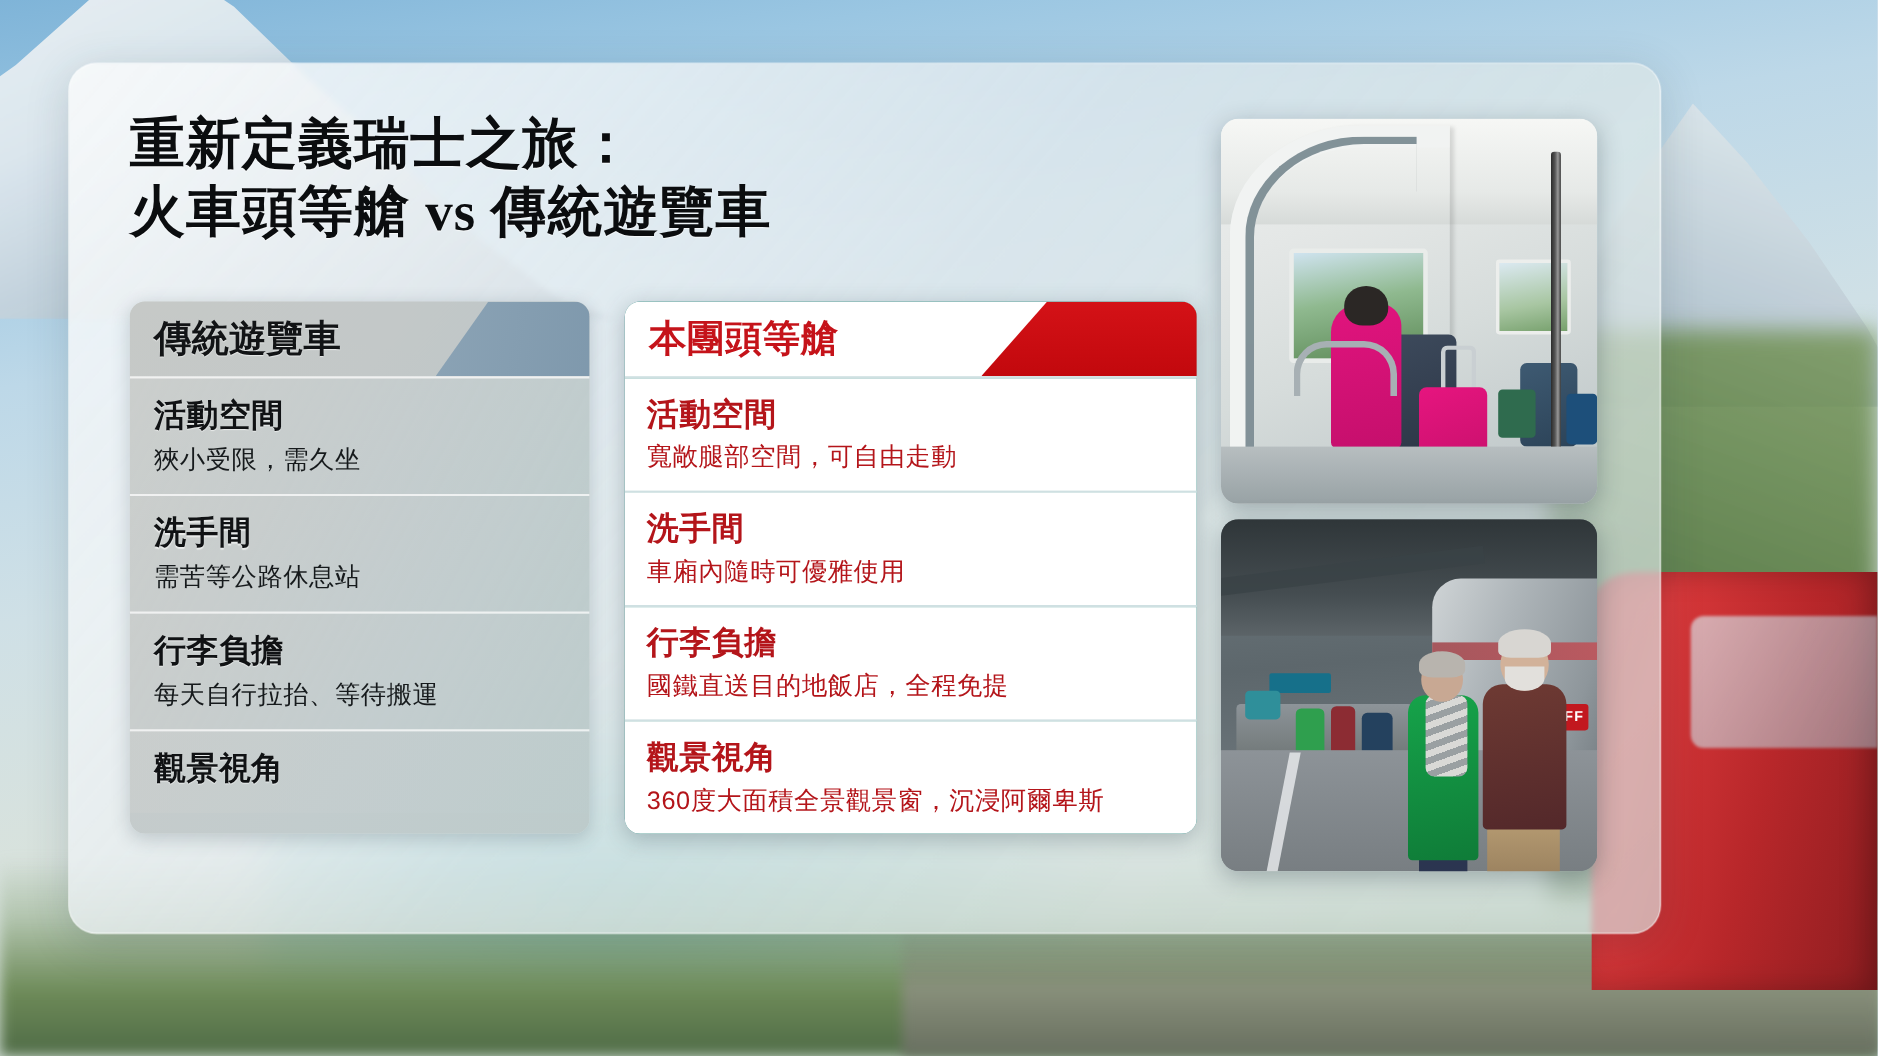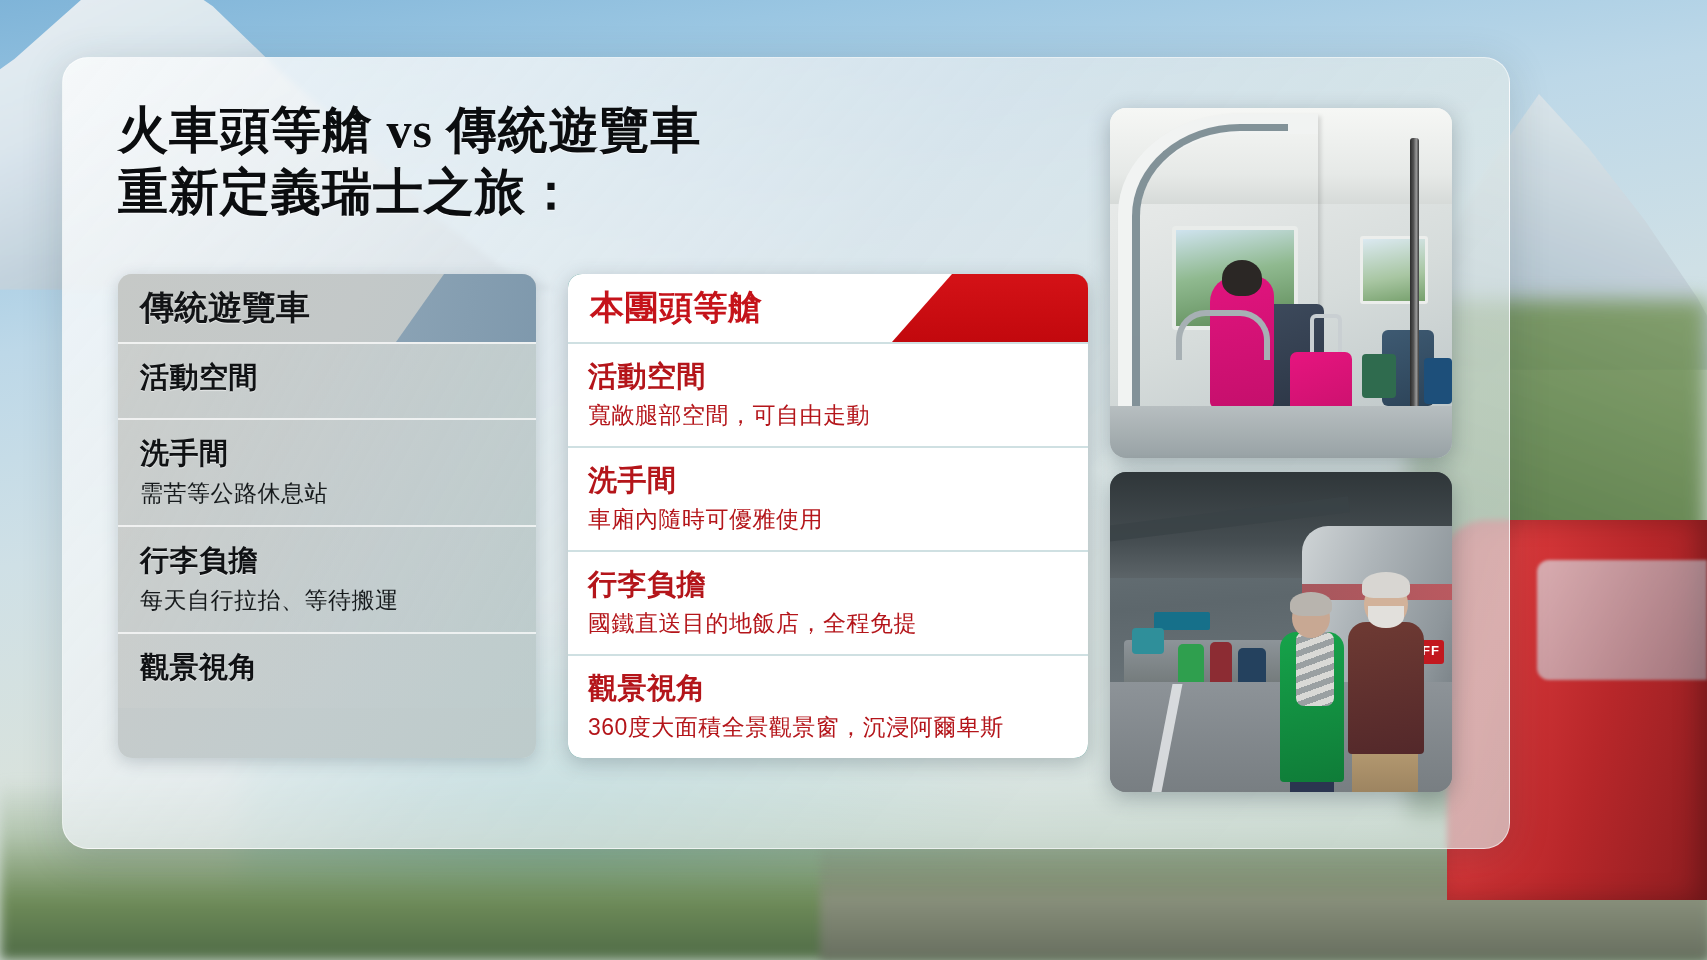--- a/index.html
+++ b/index.html
@@ -427,33 +427,34 @@
   <div class="bg-green-right"></div>
   <div class="bg-teal-bloom"></div>
   <div class="bg-foot"></div>
   <div class="bg-foot-rocks"></div>
   <div class="bg-train"></div>
   <div class="bg-train-win"></div>
 
   <div class="panel"></div>
 
   <div class="title-wrap">
+    <div class="title-line">重新定義瑞士之旅：</div>
     <div class="title-line">火車頭等艙 vs 傳統遊覽車</div>
-    <div class="title-line">重新定義瑞士之旅：</div>
   </div>
 
   <div class="cols">
 
     <div class="col-left">
       <div class="hd-left">
         <span class="hd-left-txt">傳統遊覽車</span>
       </div>
 
       <div class="row-left">
         <div class="rl-title">活動空間</div>
+        <div class="rl-desc">狹小受限，需久坐</div>
       </div>
       <div class="row-left">
         <div class="rl-title">洗手間</div>
         <div class="rl-desc">需苦等公路休息站</div>
       </div>
       <div class="row-left">
         <div class="rl-title">行李負擔</div>
         <div class="rl-desc">每天自行拉抬、等待搬運</div>
       </div>
       <div class="row-left">

